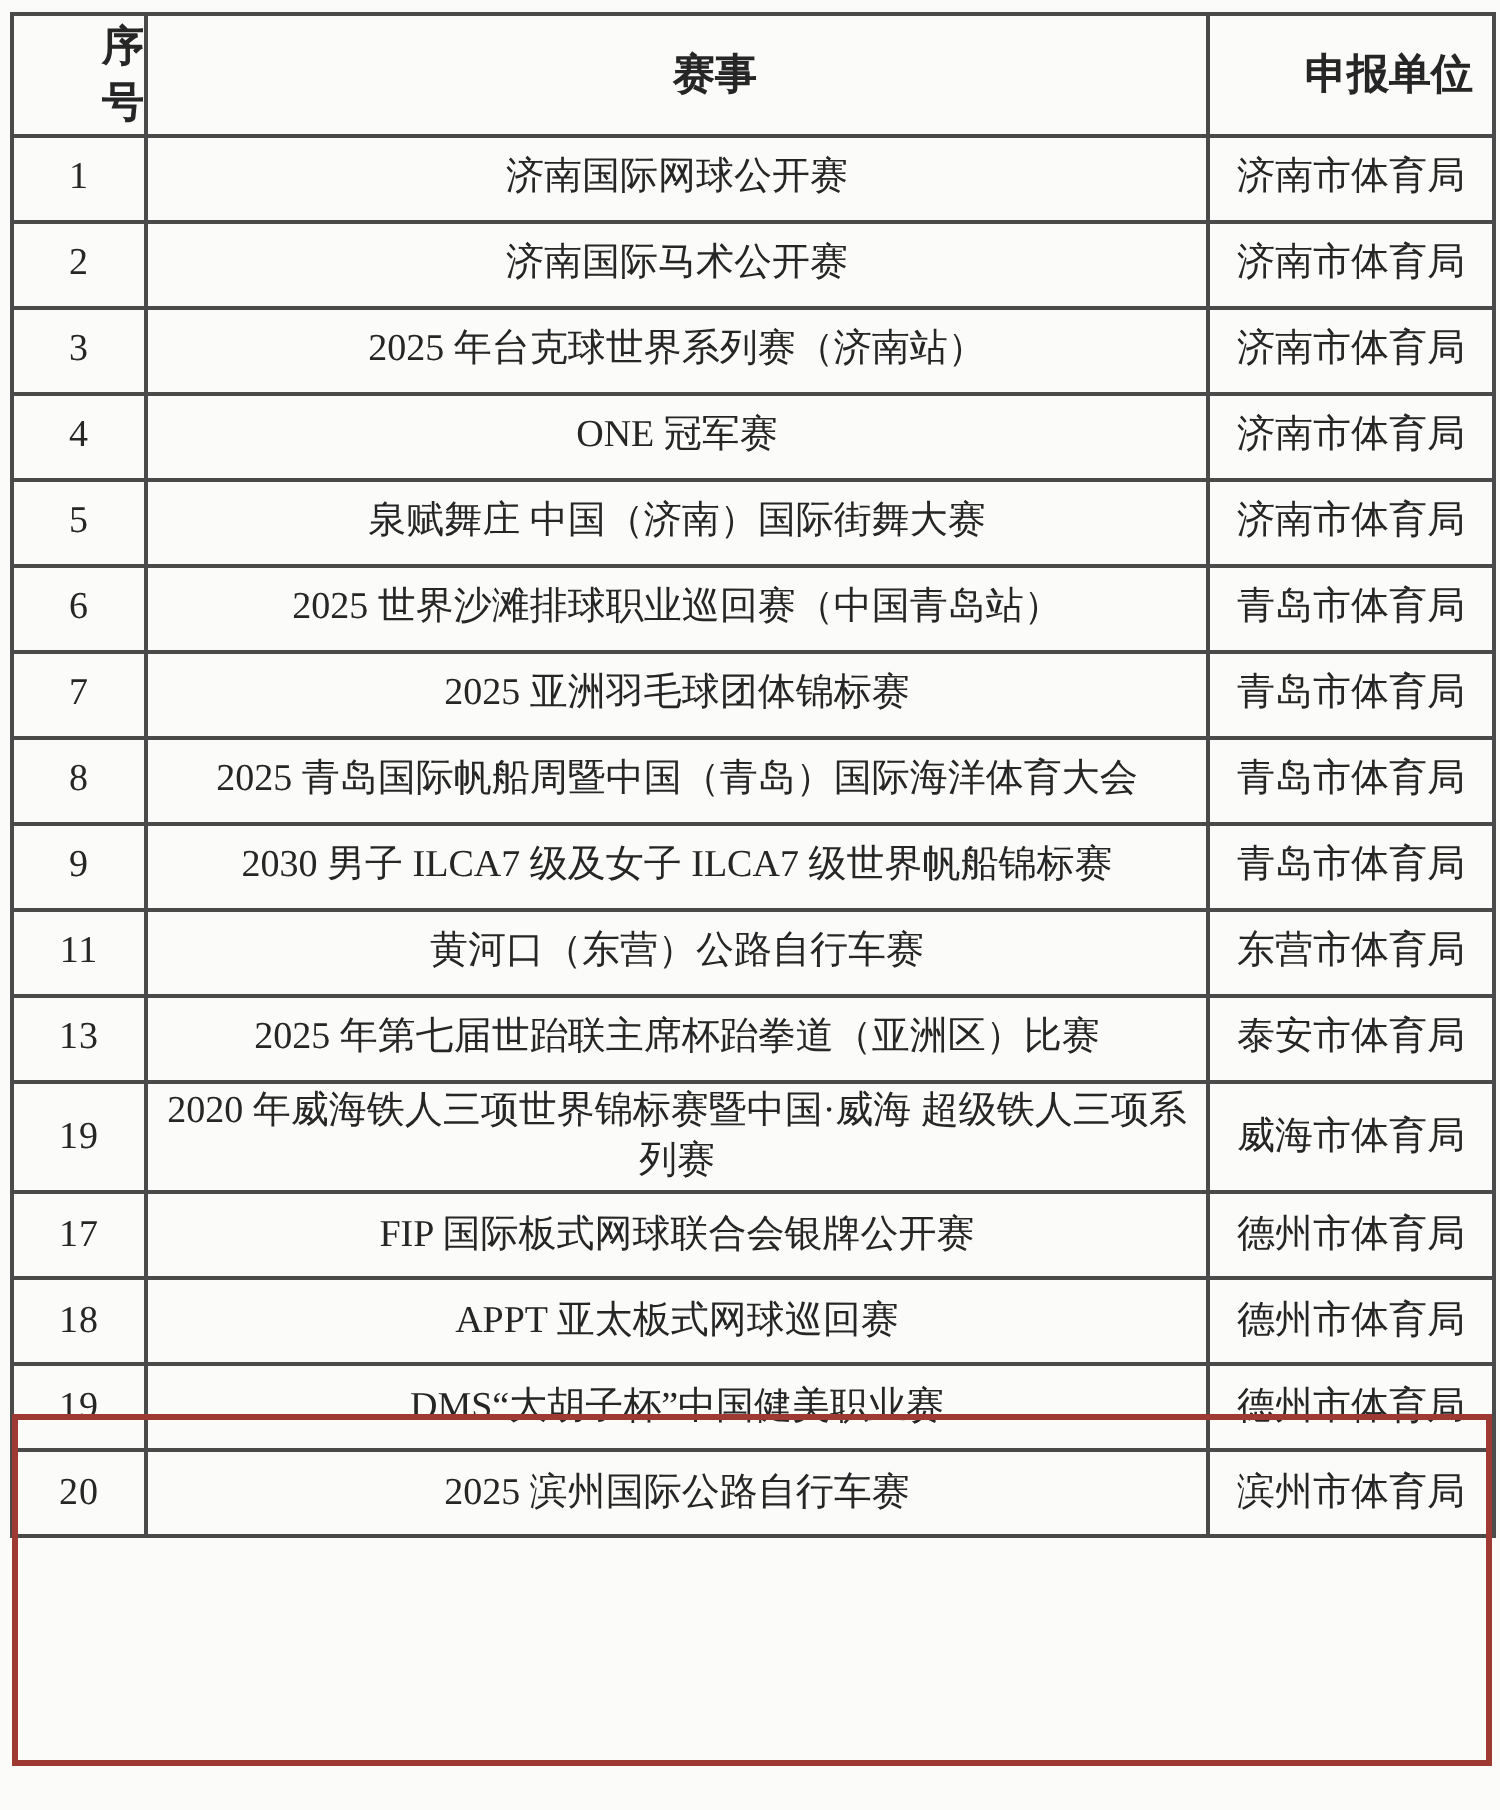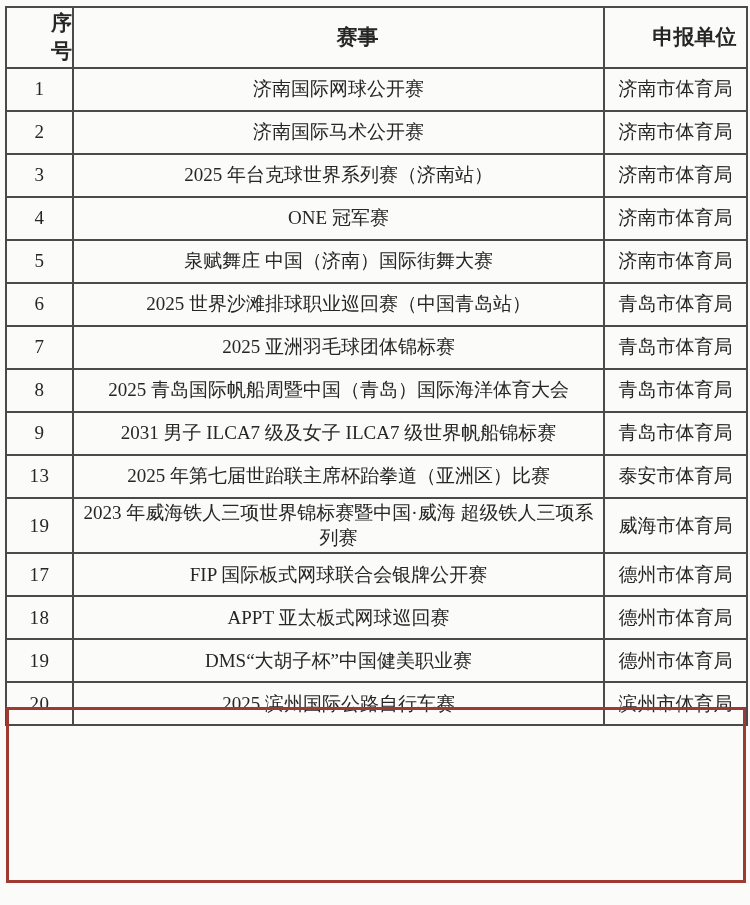--- a/index.html
+++ b/index.html
@@ -109,31 +109,36 @@
           <td class="cell-event">2025 亚洲羽毛球团体锦标赛</td>
           <td class="cell-unit">青岛市体育局</td>
         </tr>
         <tr>
           <td class="cell-no">8</td>
           <td class="cell-event">2025 青岛国际帆船周暨中国（青岛）国际海洋体育大会</td>
           <td class="cell-unit">青岛市体育局</td>
         </tr>
         <tr>
           <td class="cell-no">9</td>
-          <td class="cell-event">2031 男子 ILCA7 级及女子 ILCA7 级世界帆船锦标赛</td>
+          <td class="cell-event">2030 男子 ILCA7 级及女子 ILCA7 级世界帆船锦标赛</td>
           <td class="cell-unit">青岛市体育局</td>
+        </tr>
+        <tr>
+          <td class="cell-no">11</td>
+          <td class="cell-event">黄河口（东营）公路自行车赛</td>
+          <td class="cell-unit">东营市体育局</td>
         </tr>
         <tr>
           <td class="cell-no">13</td>
           <td class="cell-event">2025 年第七届世跆联主席杯跆拳道（亚洲区）比赛</td>
           <td class="cell-unit">泰安市体育局</td>
         </tr>
         <tr>
           <td class="cell-no">19</td>
-          <td class="cell-event">2023 年威海铁人三项世界锦标赛暨中国·威海 超级铁人三项系列赛</td>
+          <td class="cell-event">2020 年威海铁人三项世界锦标赛暨中国·威海 超级铁人三项系列赛</td>
           <td class="cell-unit">威海市体育局</td>
         </tr>
         <tr>
           <td class="cell-no">17</td>
           <td class="cell-event">FIP 国际板式网球联合会银牌公开赛</td>
           <td class="cell-unit">德州市体育局</td>
         </tr>
         <tr>
           <td class="cell-no">18</td>
           <td class="cell-event">APPT 亚太板式网球巡回赛</td>

